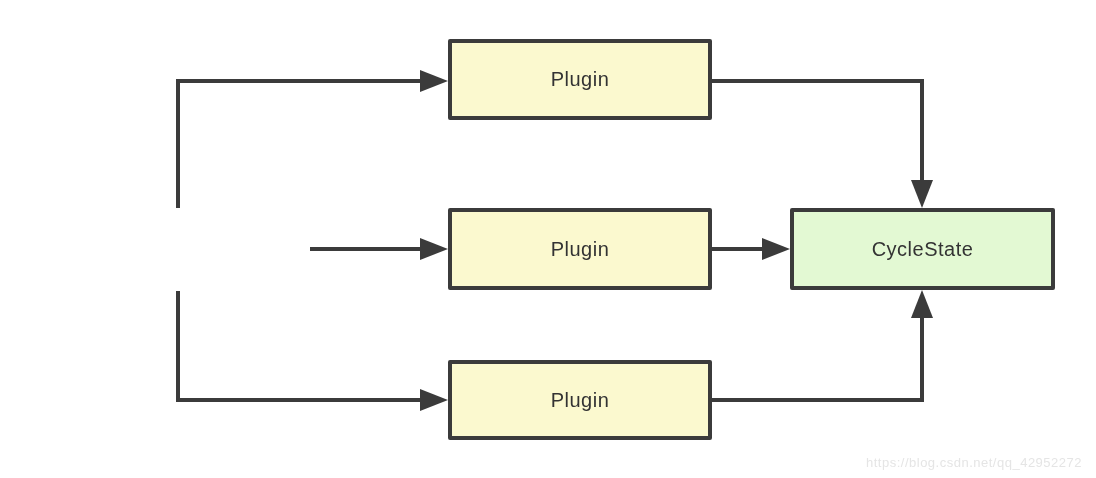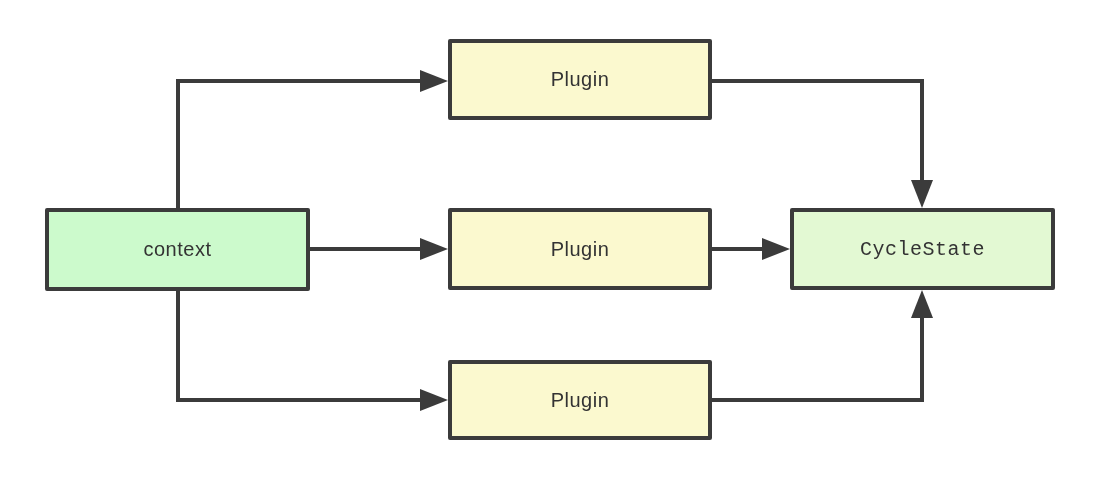--- a/index.html
+++ b/index.html
@@ -57,21 +57,20 @@
     left: 448px; top: 208px; width: 264px; height: 82px;
     background: var(--plugin-fill, #fbf9cf);
   }
   .node-plugin-bottom {
     left: 448px; top: 360px; width: 264px; height: 80px;
     background: var(--plugin-fill, #fbf9cf);
   }
   .node-cyclestate {
     left: 790px; top: 208px; width: 265px; height: 82px;
     background: var(--cyclestate-fill, #e3f9d3);
-    font-family: Liberation Mono, monospace;
   }
   .watermark {
     position: absolute;
     right: 14px;
     bottom: 8px;
     font-size: 13px;
     color: var(--watermark, #e5e5e5);
     letter-spacing: 0.5px;
     user-select: none;
   }
@@ -95,34 +94,32 @@
     <path class="edge" d="M712,81 L922,81 L922,184"></path>
     <polygon class="arrowhead" points="922,208 911,180 933,180"></polygon>
 
     <path class="edge" d="M712,249 L766,249"></path>
     <polygon class="arrowhead" points="790,249 762,238 762,260"></polygon>
 
     <path class="edge" d="M712,400 L922,400 L922,314"></path>
     <polygon class="arrowhead" points="922,290 911,318 933,318"></polygon>
   </svg>
 
-  <div class="node node-context">
-    <span>context</span>
-  </div>
 
   <div class="node node-plugin-top">
     <span>Plugin</span>
   </div>
 
   <div class="node node-plugin-middle">
     <span>Plugin</span>
   </div>
 
   <div class="node node-plugin-bottom">
     <span>Plugin</span>
   </div>
 
   <div class="node node-cyclestate">
     <span>CycleState</span>
   </div>
 
+  <div class="watermark">https://blog.csdn.net/qq_42952272</div>
 
 </div>
 
 </body></html>

